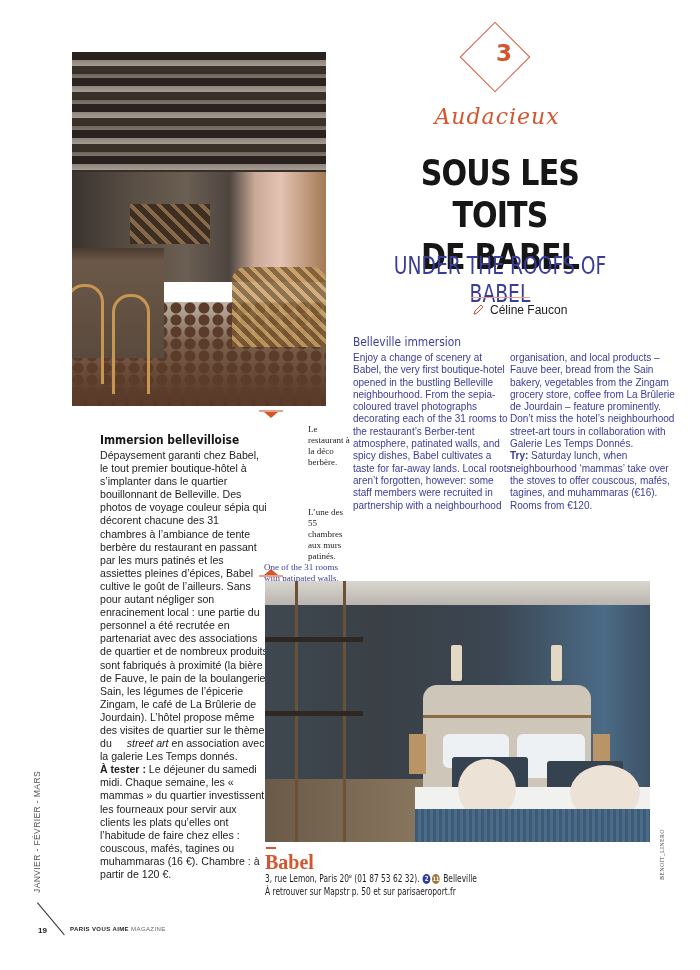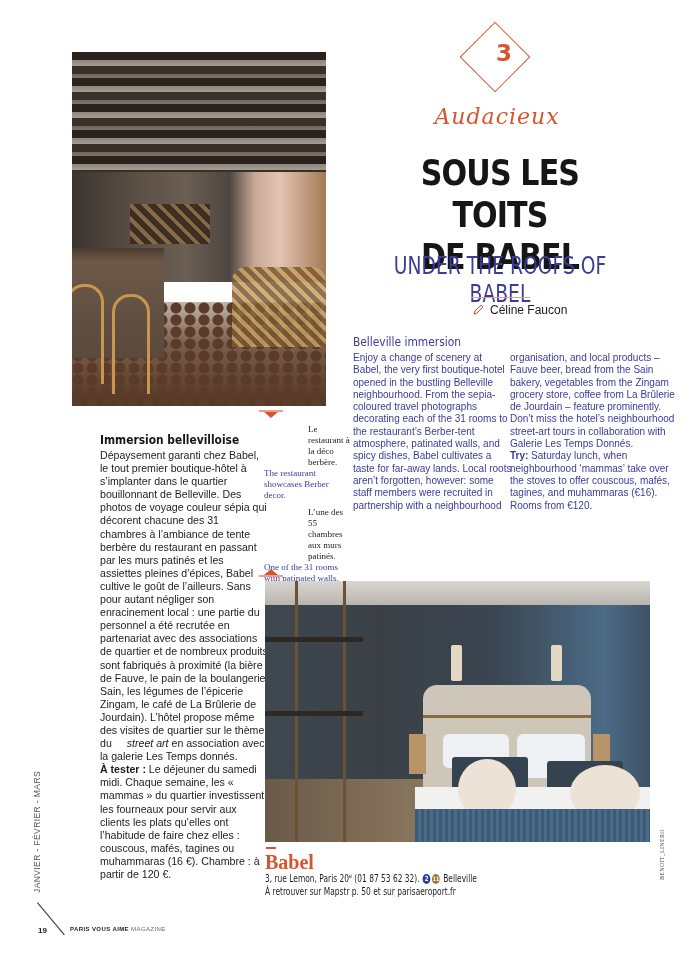--- a/index.html
+++ b/index.html
@@ -225,21 +225,20 @@
 <div class="abs fr-heading">Immersion bellevilloise</div>
 <div class="abs fr-col">
   <span>Dépaysement garanti chez Babel, le tout premier boutique-hôtel à s’implanter dans le quartier bouillonnant de Belleville. Des photos de voyage couleur sépia qui décorent chacune des 31 chambres à l’ambiance de tente berbère du restaurant en passant par les murs patinés et les assiettes pleines d’épices, Babel cultive le goût de l’ailleurs. Sans pour autant négliger son enracinement local : une partie du personnel a été recrutée en partenariat avec des associations de quartier et de nombreux produits sont fabriqués à proximité (la bière de Fauve, le pain de la boulangerie Sain, les légumes de l’épicerie Zingam, le café de La Brûlerie de Jourdain). L’hôtel propose même des visites de quartier sur le thème du </span><i>street art</i><span> en association avec la galerie Les Temps donnés.</span><br>
   <b>À tester :</b><span> Le déjeuner du samedi midi. Chaque semaine, les « mammas » du quartier investissent les fourneaux pour servir aux clients les plats qu’elles ont l’habitude de faire chez elles : couscous, mafés, tagines ou muhammaras (16 €). Chambre : à partir de 120 €.</span>
 </div>
 
 <div class="abs tri-down-bar"></div>
 <div class="abs tri-down"></div>
 <div class="abs caption caption-1">
   <div class="fr">Le restaurant à la déco berbère.</div>
-  <div class="en">The restaurant showcases Berber decor.</div>
 </div>
 <div class="abs caption caption-2">
   <div class="fr">L’une des 55 chambres aux murs patinés.</div>
   <div class="en">One of the 31 rooms with patinated walls.</div>
 </div>
 <div class="abs tri-up"></div>
 <div class="abs tri-up-bar"></div>
 
 <div class="abs photo-bedroom" title="Hotel bedroom with blue patinated walls, upholstered headboard and round cushions">
   <div class="ceiling"></div>

